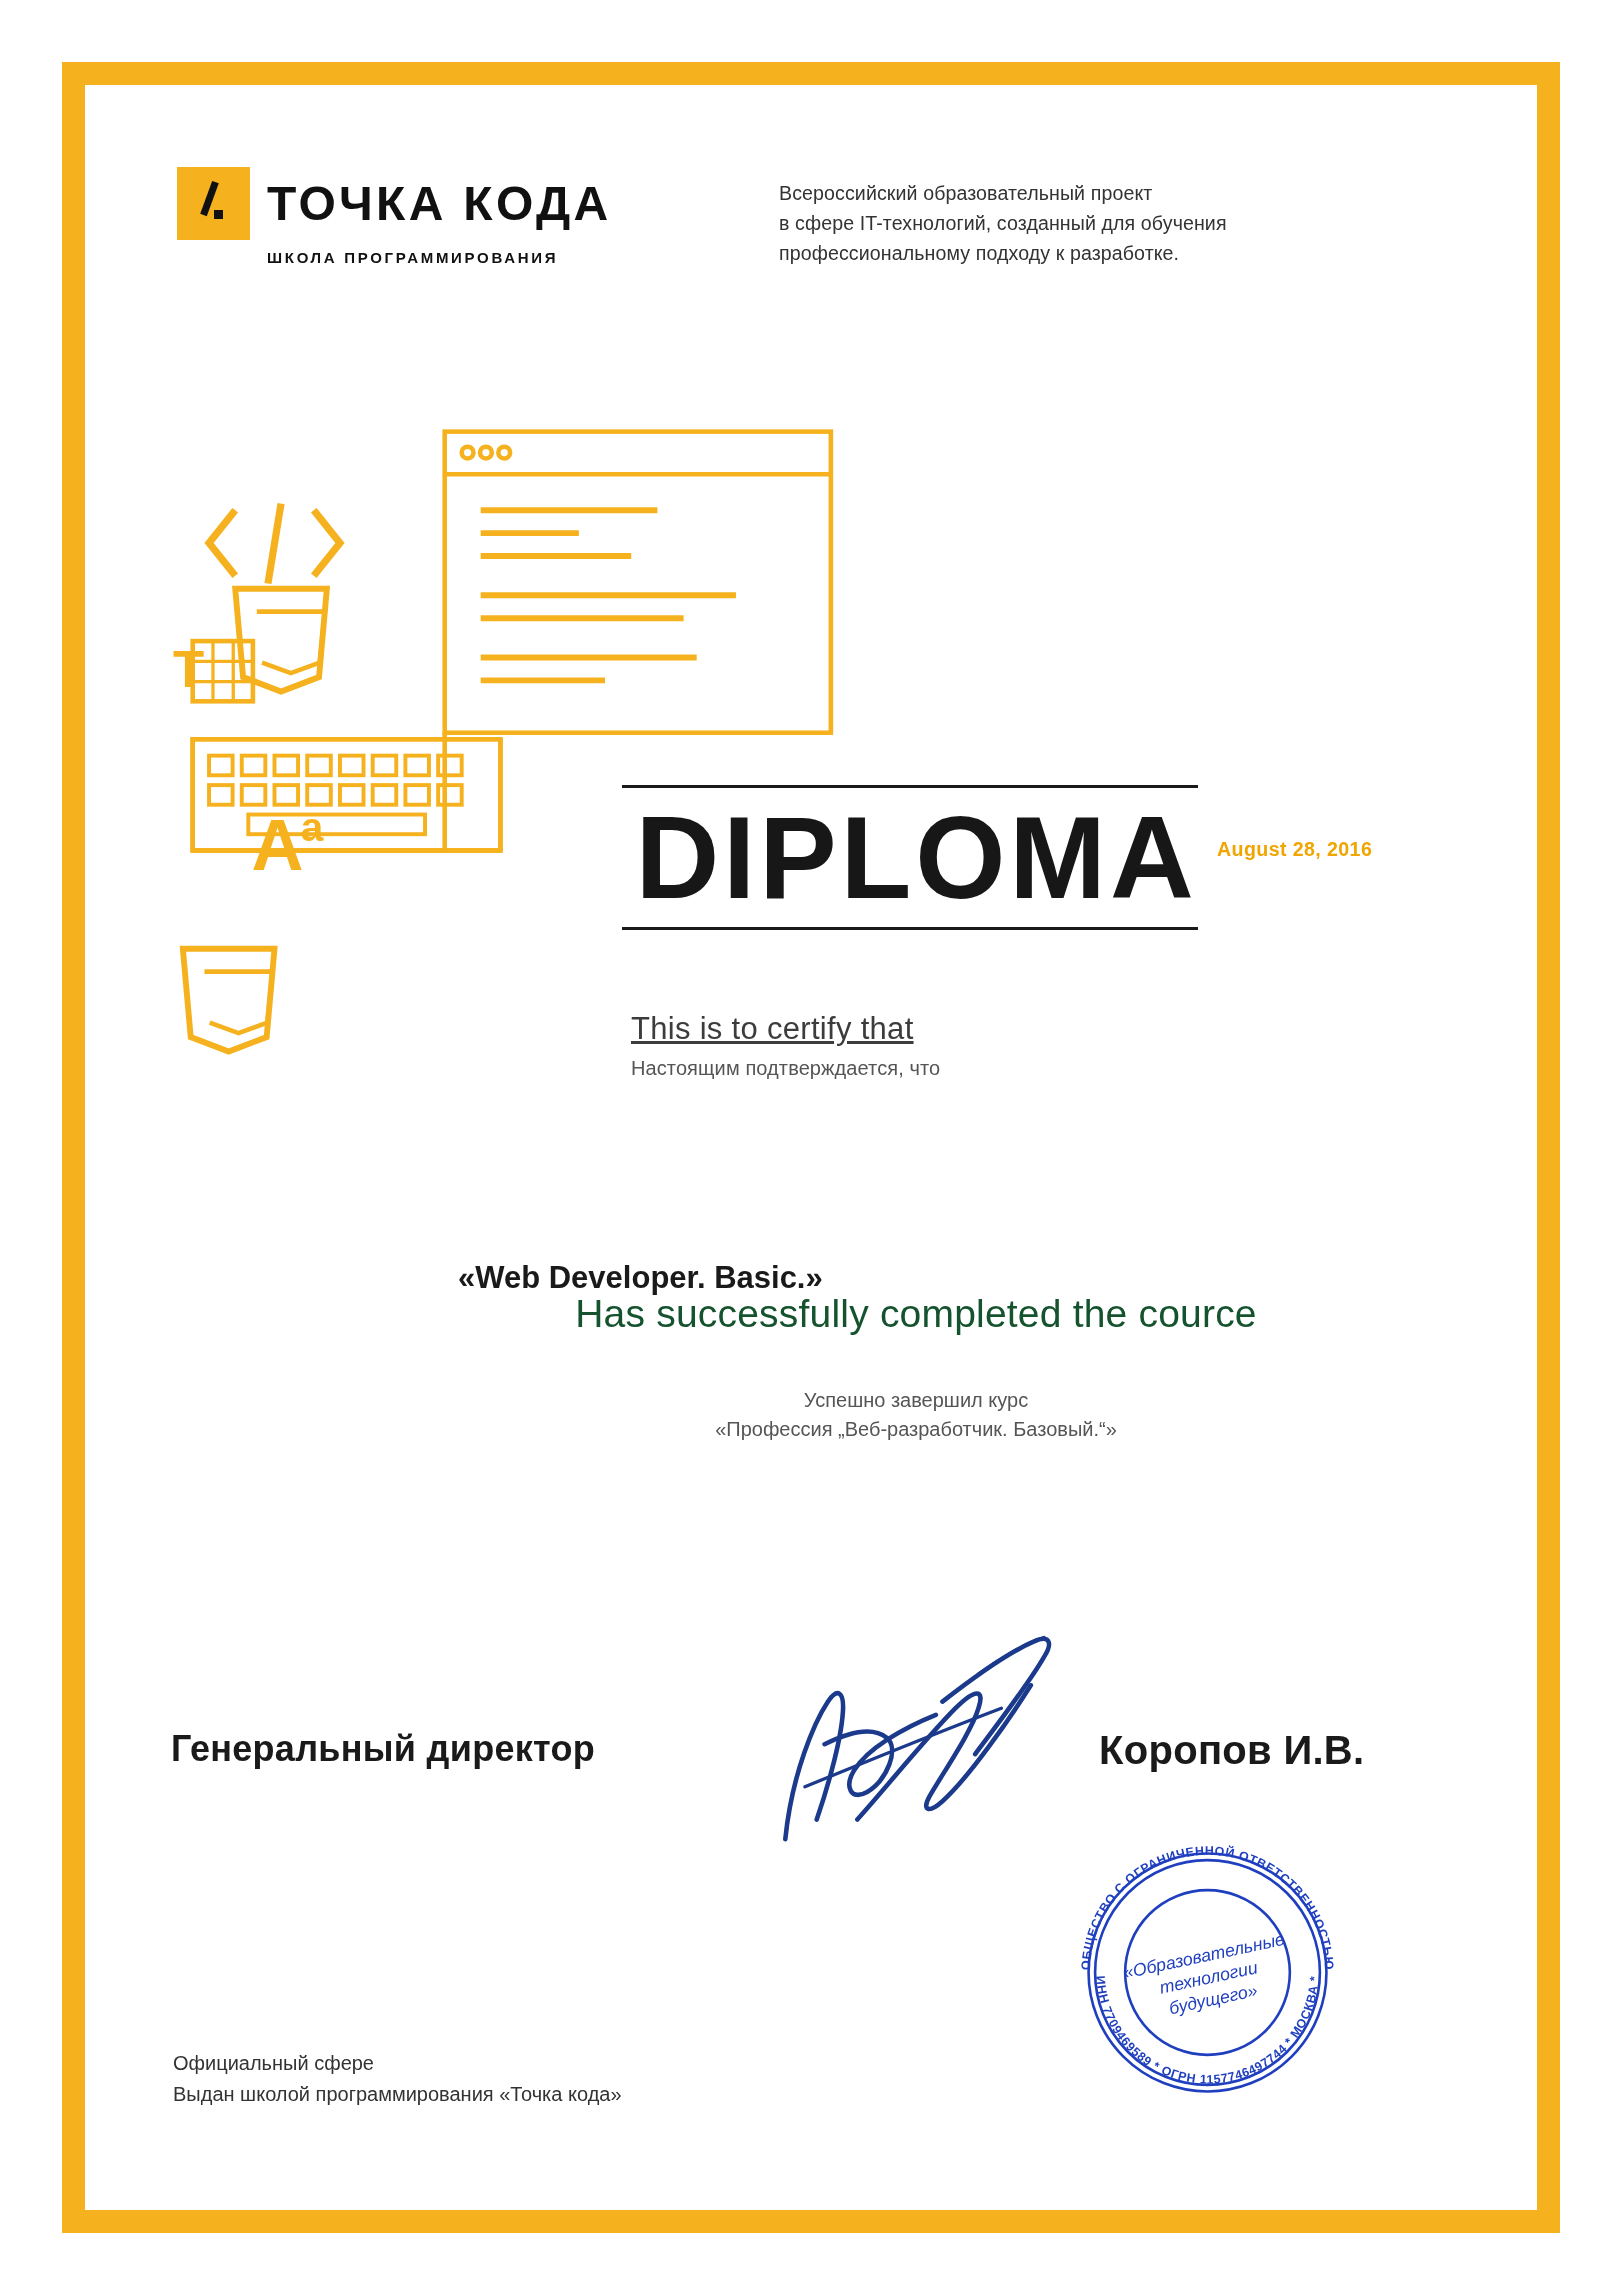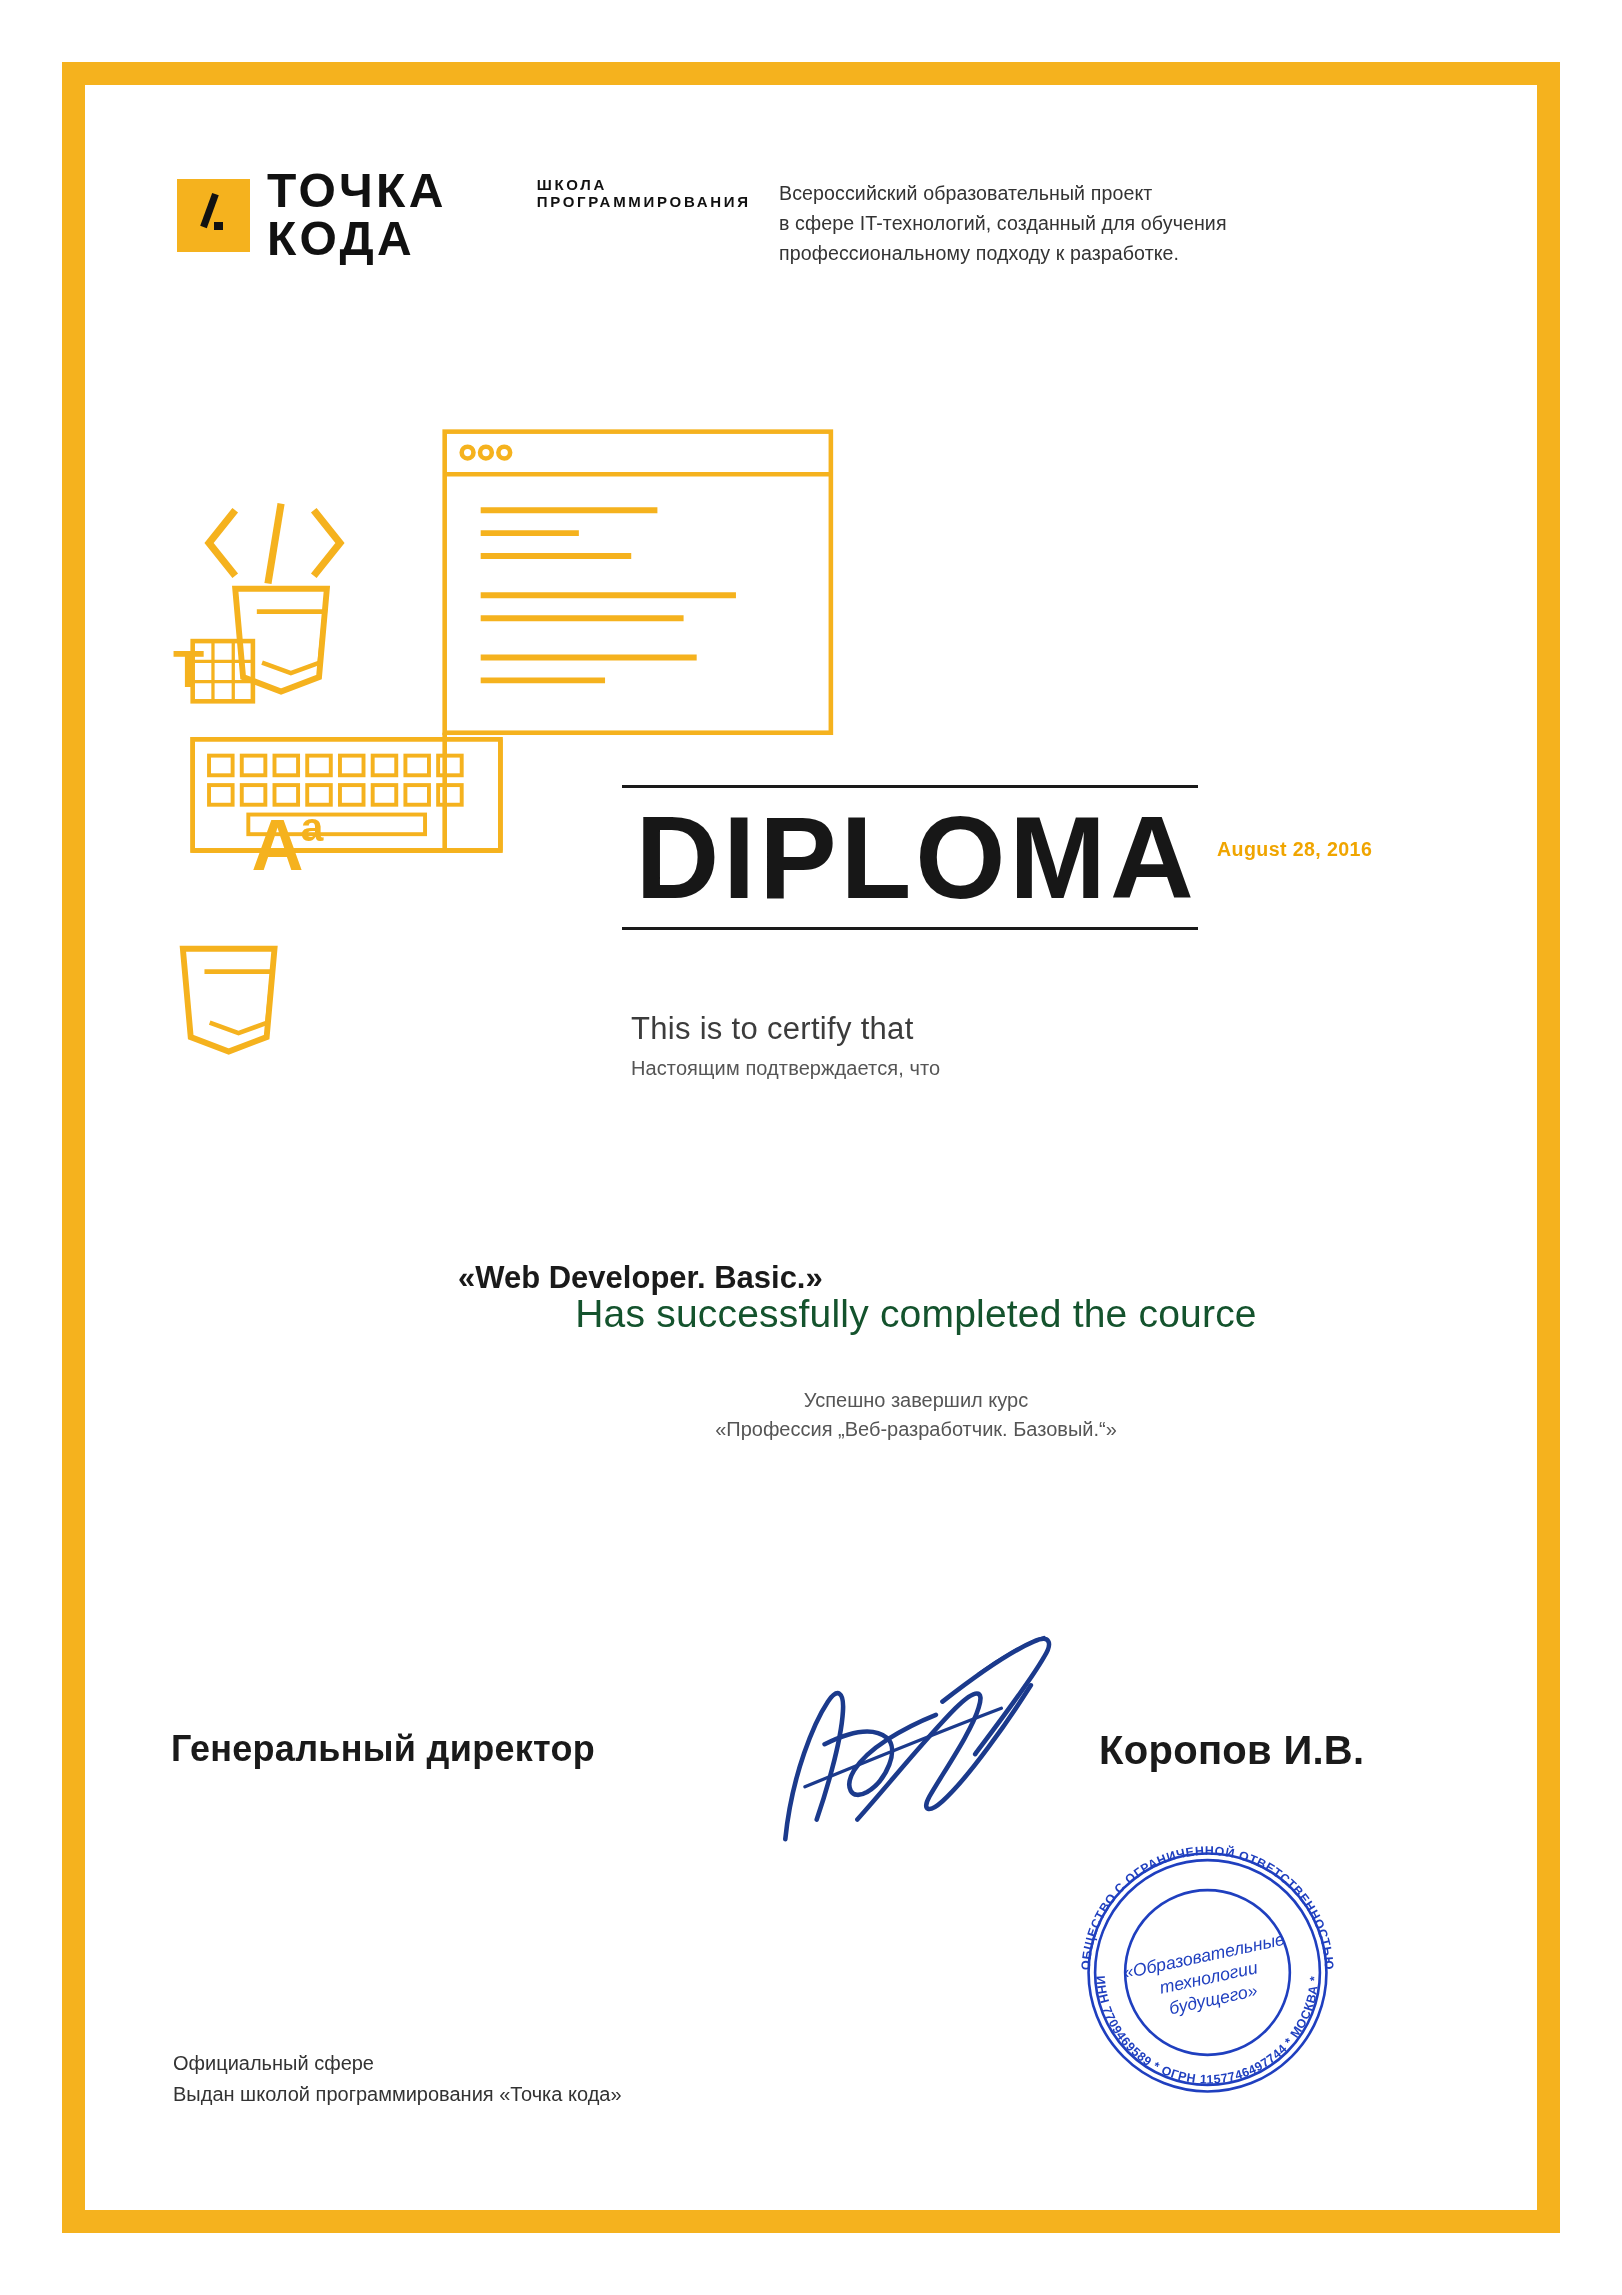--- a/index.html
+++ b/index.html
@@ -47,21 +47,21 @@
   .header {
     position: absolute;
     left: 177px;
     top: 167px;
     width: 1283px;
     display: flex;
     align-items: flex-start;
   }
   .logo-block {
     display: flex;
-    flex-direction: row;
+    flex-direction: column;
     width: 550px;
   }
   .logo-row {
     display: flex;
     align-items: center;
   }
   .logo-mark {
     width: 73px;
     height: 73px;
     background: #f5b21e;
@@ -151,20 +151,21 @@
     letter-spacing: 0.4px;
   }
 
   .certify-en {
     position: absolute;
     left: 631px;
     top: 1011px;
     font-size: 31px;
     color: #3c3c3c;
     letter-spacing: 0.3px;
+    text-decoration: underline;
   }
   .certify-ru {
     position: absolute;
     left: 631px;
     top: 1057px;
     font-size: 20px;
     color: #555;
     letter-spacing: 0.1px;
   }
 

